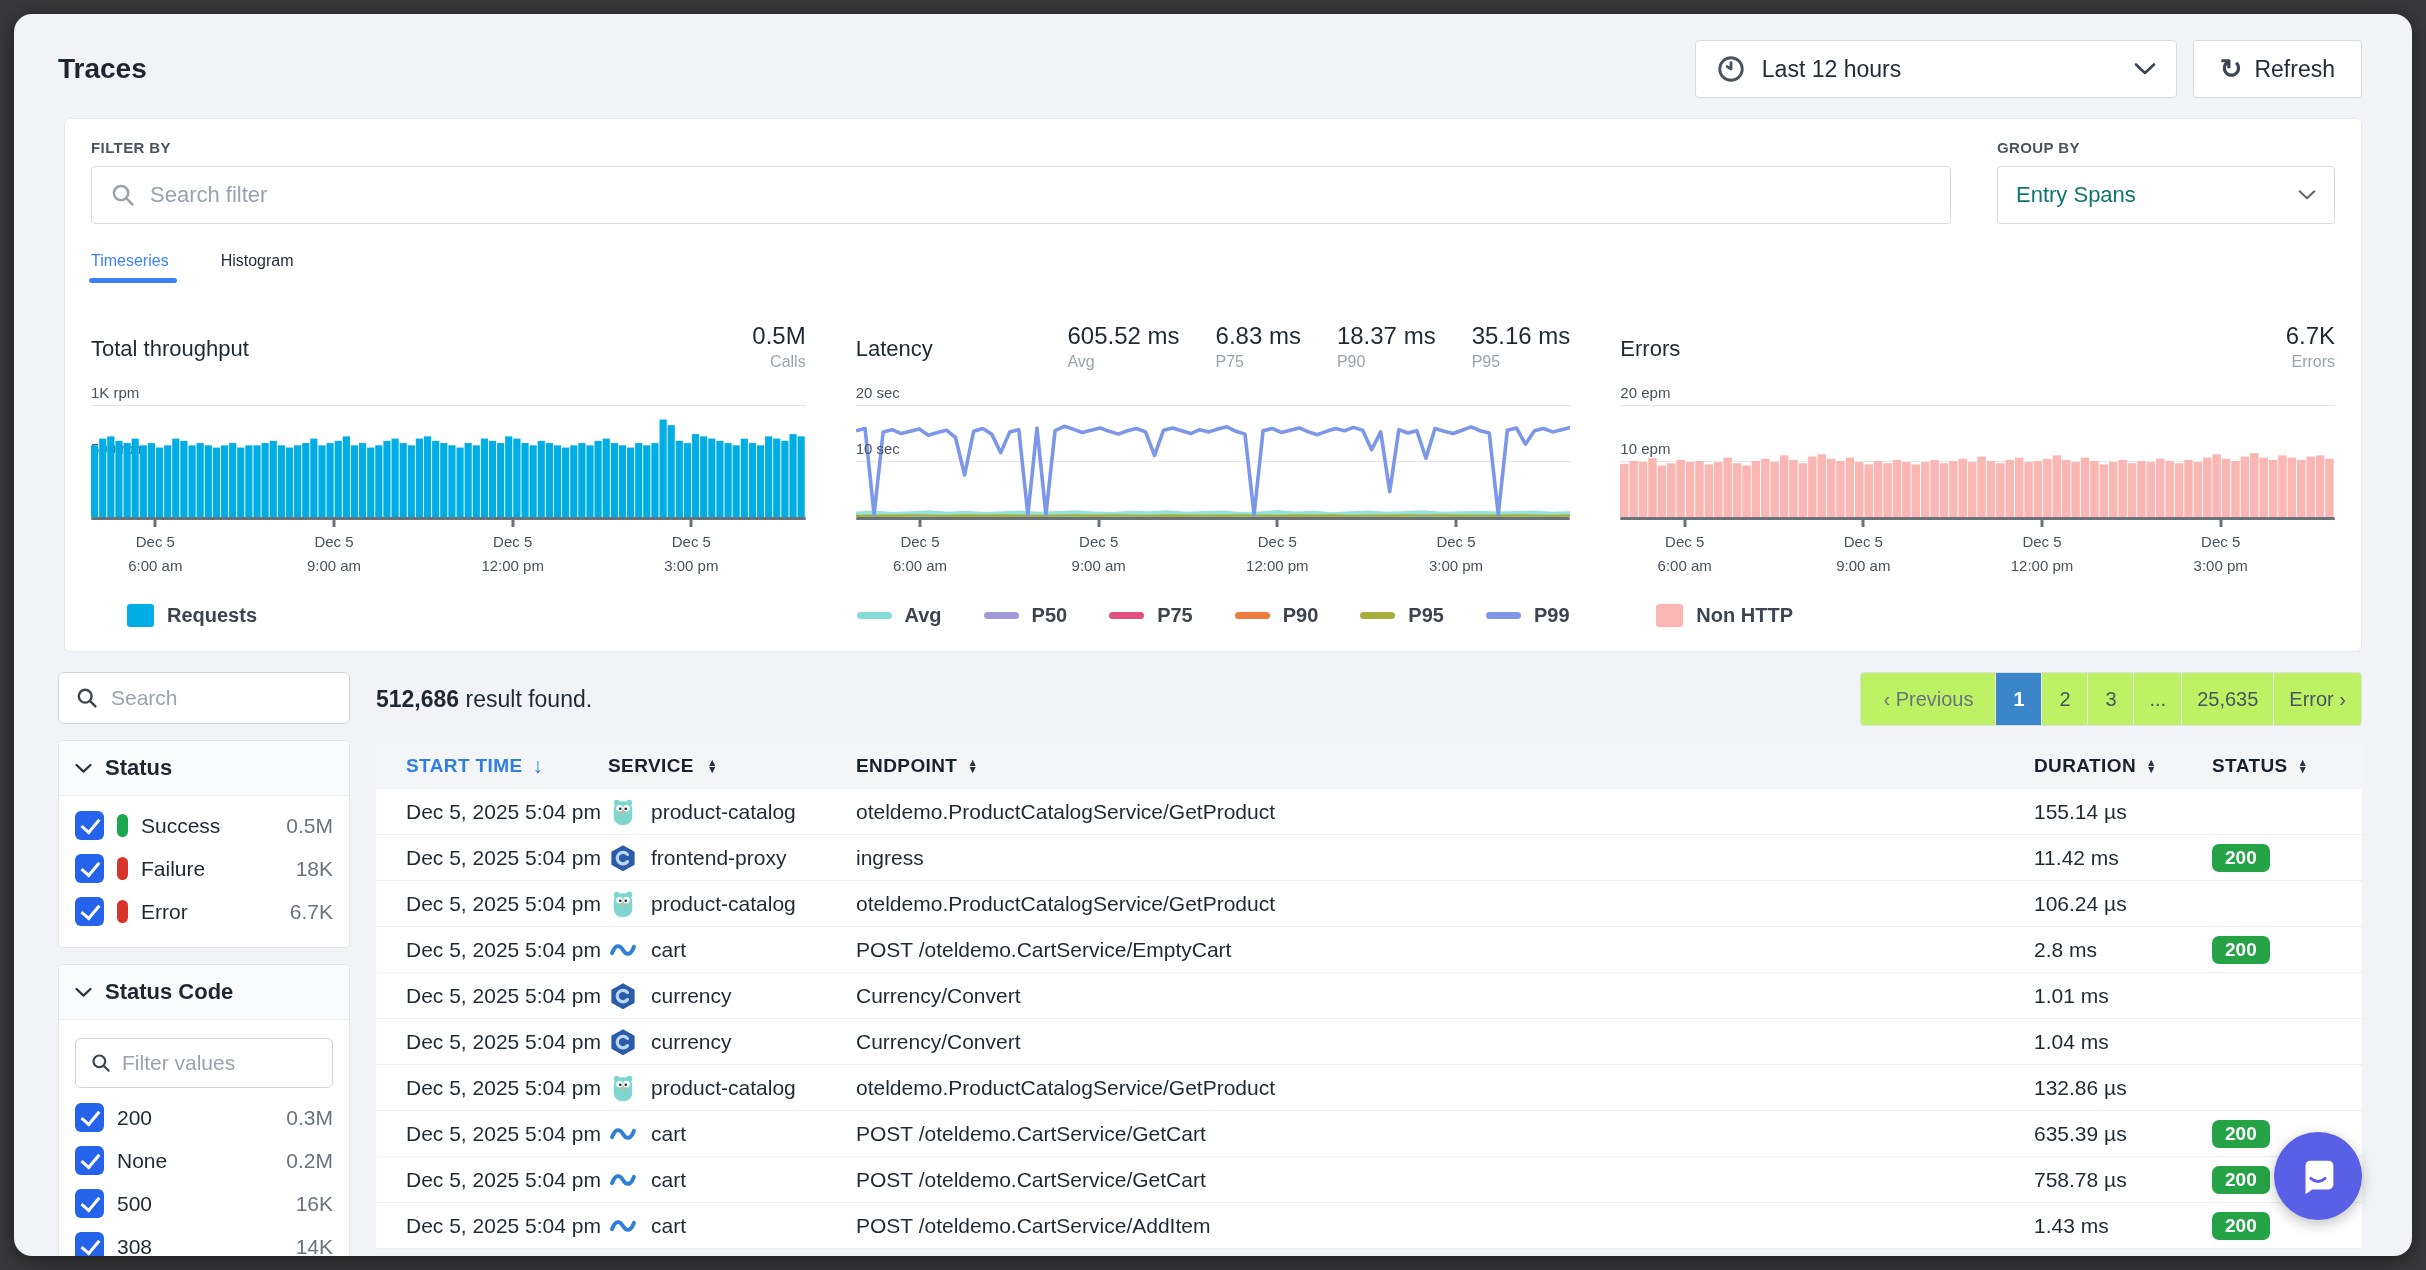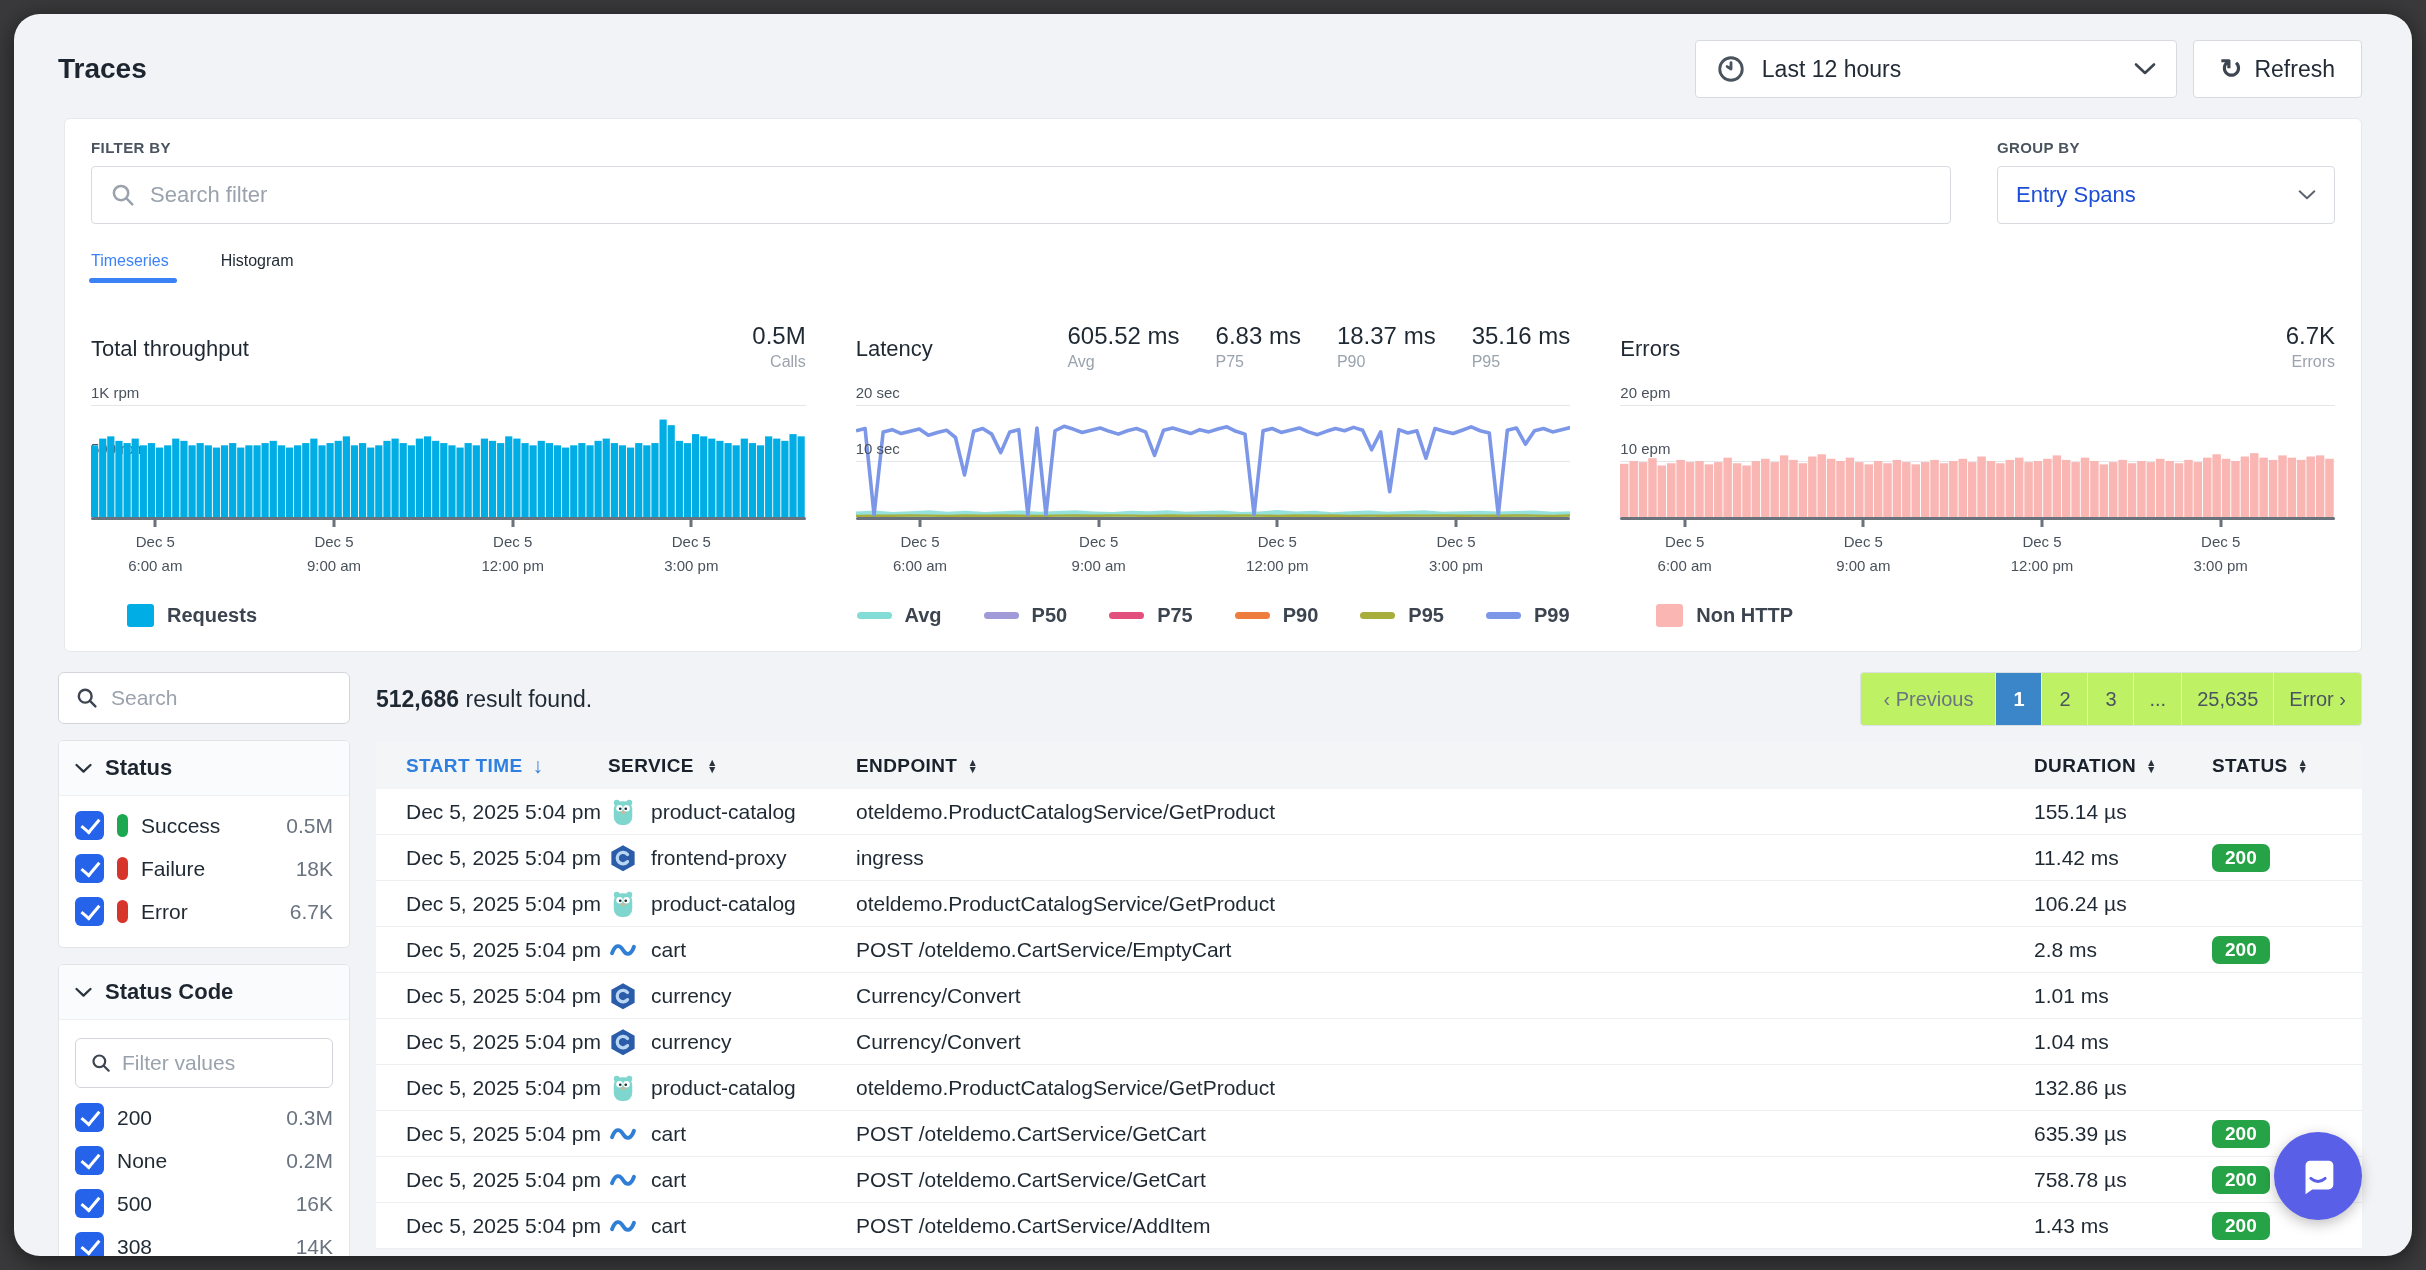--- a/index.html
+++ b/index.html
@@ -1,19 +1,19 @@
 <!DOCTYPE html>
 <html><head>
 <meta charset="utf-8">
 <style>
   * { margin:0; padding:0; box-sizing:border-box; }
   body { background:#2e2e30; font-family:"Liberation Sans", sans-serif; }
   .stage { width:2426px; height:1270px; position:relative; background:#3a3a3c; }
   .frame { position:absolute; left:14px; top:14px; right:14px; bottom:14px;
-           background:#f2f3f6; border-radius:26px; overflow:hidden;
+           background:#f2f3f6; border-radius:18px; overflow:hidden;
            box-shadow:0 4px 24px rgba(0,0,0,.55); }
 
   
   .topbar { display:flex; align-items:center; justify-content:space-between; padding:26px 50px 20px 44px; }
   .page-title { font-size:28px; font-weight:600; color:#1c2530; }
   .top-controls { display:flex; gap:16px; }
   .time-box { width:482px; height:58px; background:#fff; border:1px solid #d7dade; border-radius:4px;
               display:flex; align-items:center; gap:16px; padding:0 20px; font-size:23px; color:#222b36; cursor:pointer; }
   .time-box .spacer { margin-left:auto; }
   .refresh-btn { height:58px; background:#fff; border:1px solid #d7dade; border-radius:4px;
@@ -23,21 +23,21 @@
   
   .card1 { margin:0 50px; background:#fff; border:1px solid #e7e8ec; border-radius:6px; padding:16px 26px 24px; }
   .filter-row { display:flex; gap:46px; }
   .filter-left { flex:1; min-width:0; }
   .small-label { font-size:15px; font-weight:700; color:#4a545f; letter-spacing:.4px; margin:4px 0 10px; }
   .search-filter, .select-box { height:58px; border:1px solid #d7dade; border-radius:4px;
               display:flex; align-items:center; gap:14px; padding:0 18px; background:#fff; }
   .search-filter input { border:none; outline:none; flex:1; font-size:22px; color:#222b36; font-family:inherit; }
   .search-filter input::placeholder { color:#9aa2ad; }
   .group-by { width:338px; flex-shrink:0; }
-  .select-box { font-size:22px; color:#1d4ed8; cursor:pointer; }
+  .select-box { font-size:22px; color:#0f766e; cursor:pointer; }
   .select-box .spacer { margin-left:auto; }
 
   .tabs { display:flex; gap:52px; margin-top:28px; }
   .tab { font-size:16px; color:#1f2933; padding-bottom:13px; position:relative; cursor:pointer; }
   .tab.active { color:#3b82f6; }
   .tab.active::after { content:""; position:absolute; left:-2px; right:-8px; bottom:0; height:5px; background:#3b82f6; border-radius:3px; }
 
   .charts-row { display:flex; gap:50px; margin-top:32px; }
   .chart { flex:1; min-width:0; }
   .chart-head { display:flex; justify-content:space-between; align-items:center; height:62px; }

